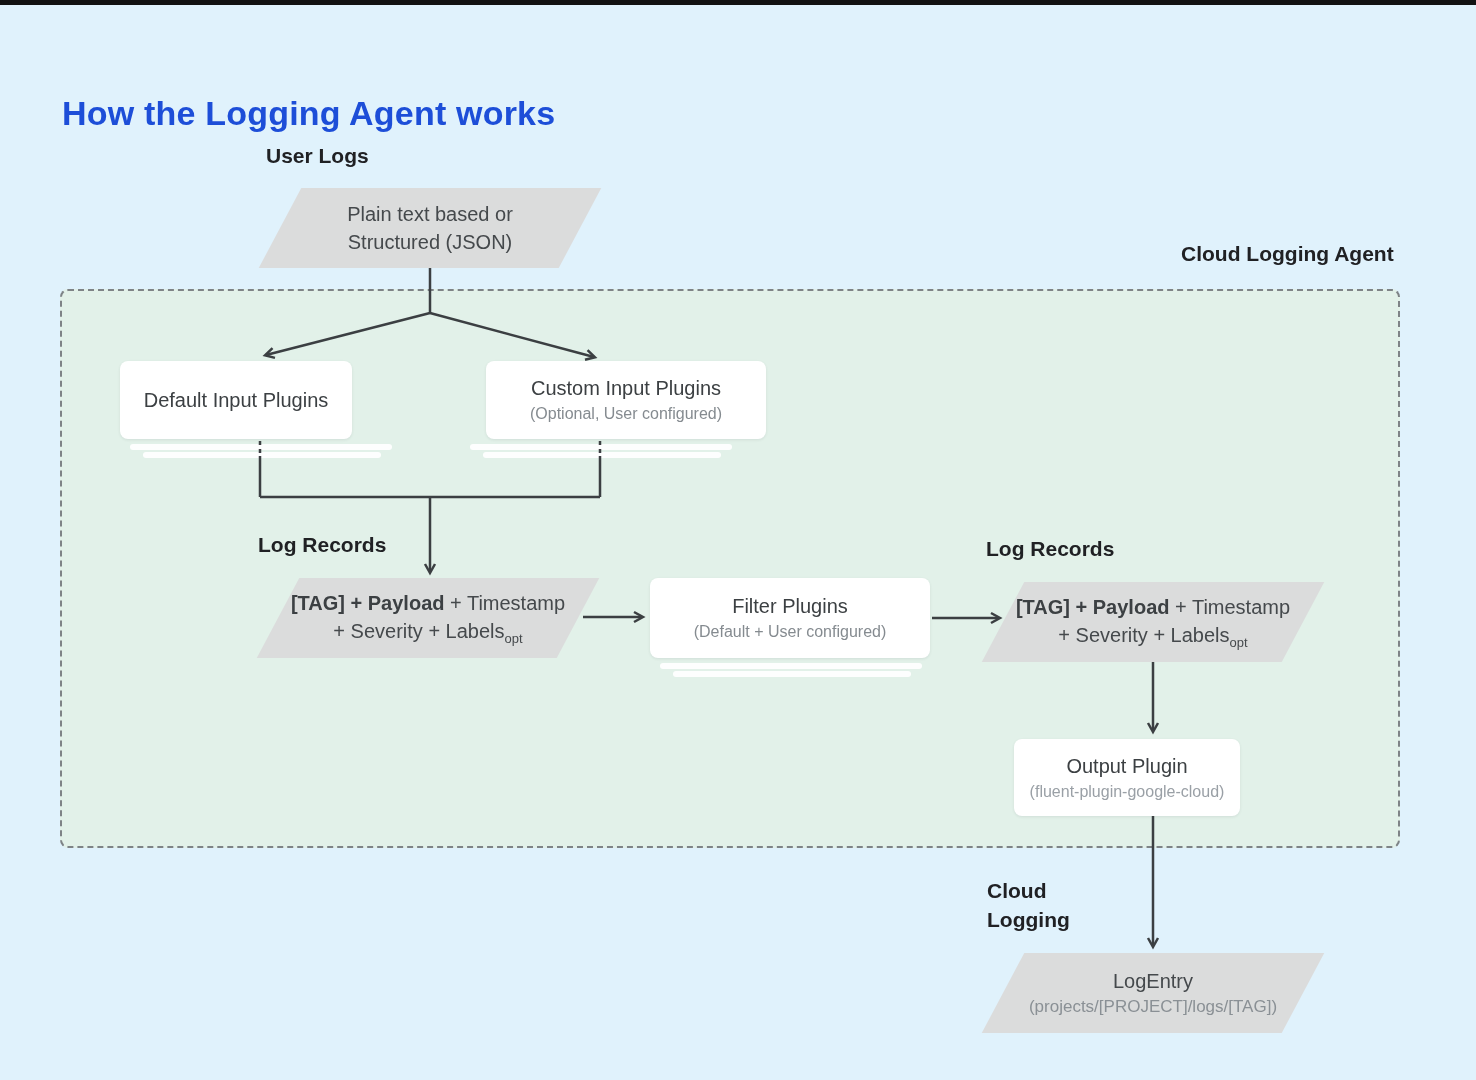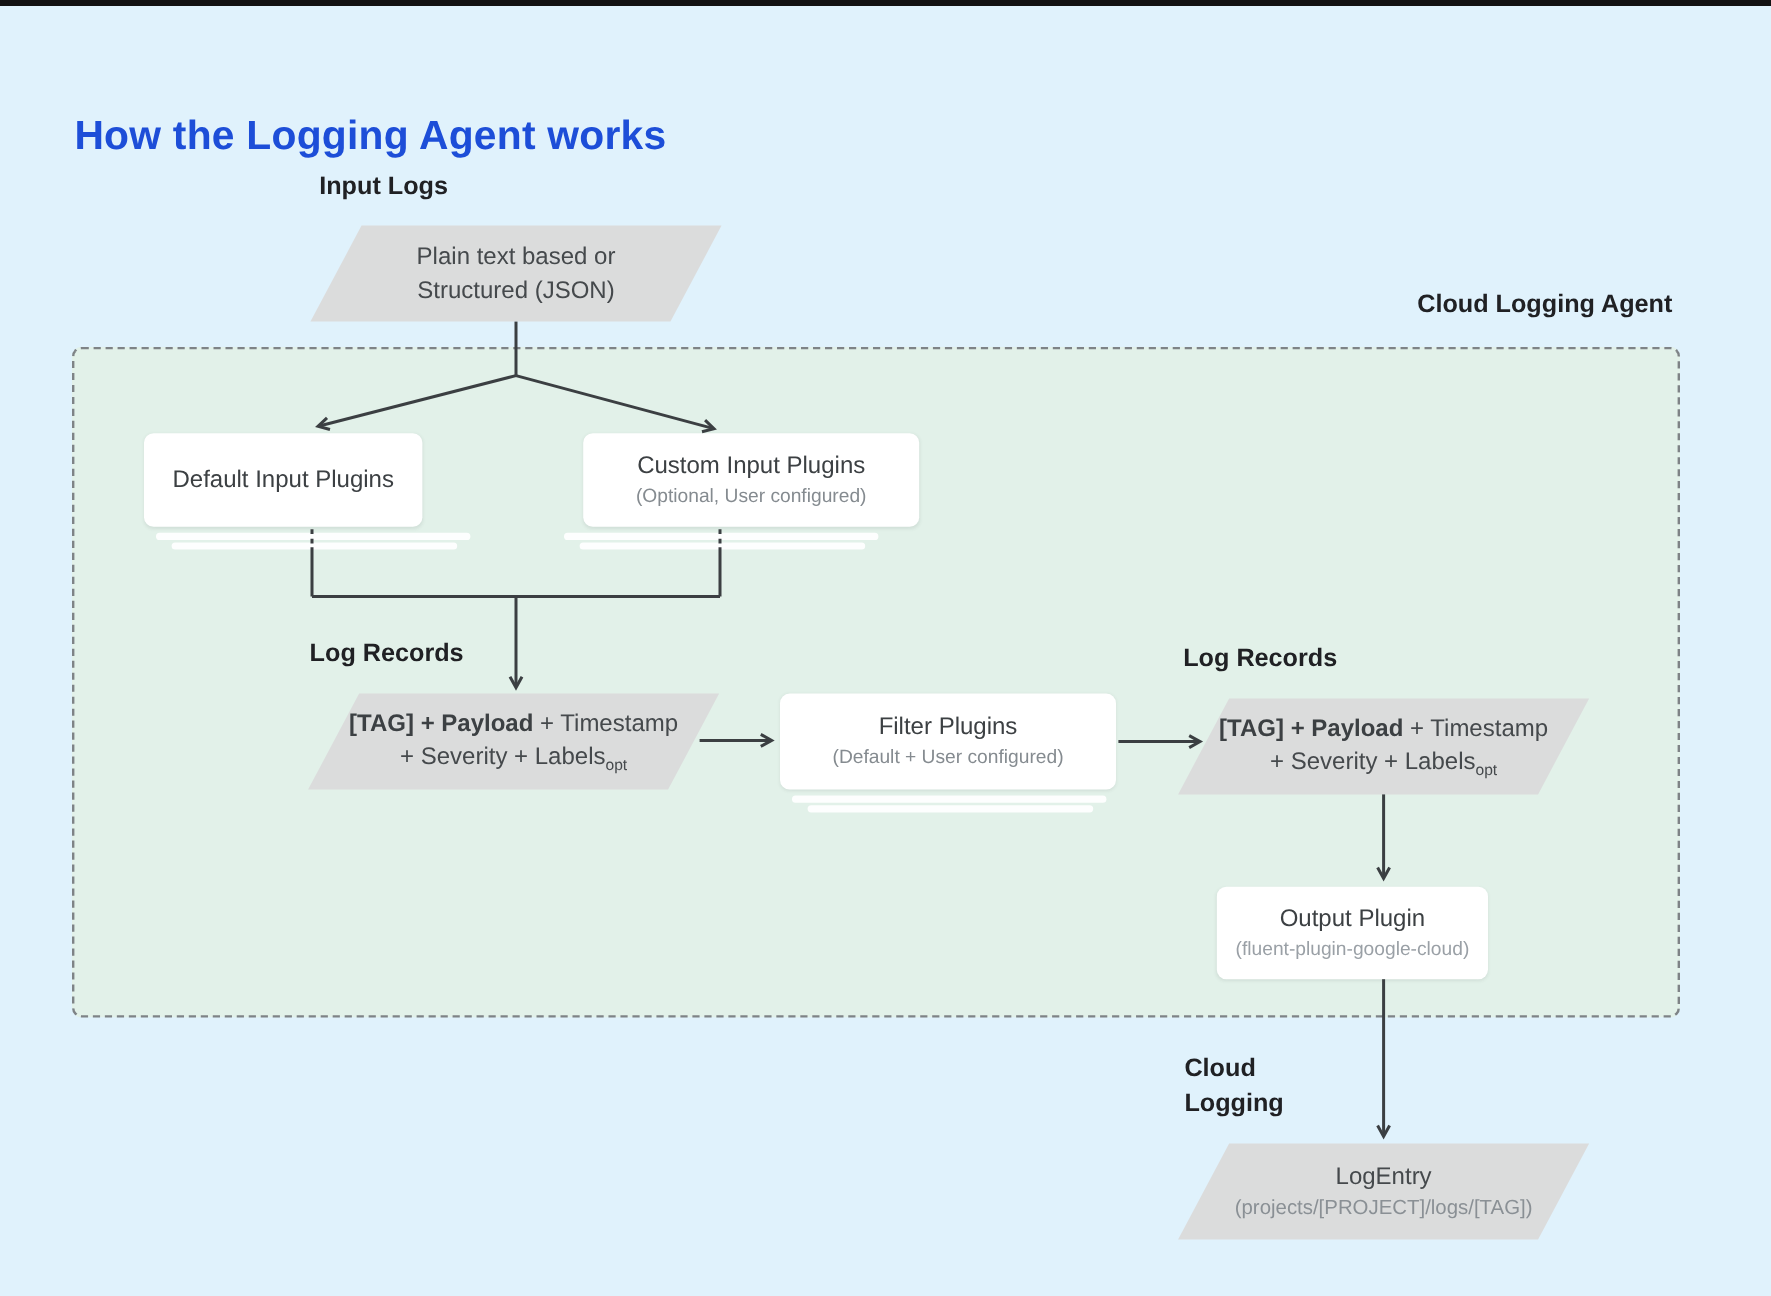--- a/index.html
+++ b/index.html
@@ -31,21 +31,21 @@
 
 <div class="stage">
 
   <div class="topbar"></div>
 
   <div class="title">How the Logging Agent works</div>
 
   <div class="agent-region"></div>
   <div class="label" style="left:1181px;top:239px;">Cloud Logging Agent</div>
 
-  <div class="label" style="left:266px;top:141px;">Input Logs</div>
+  <div class="label" style="left:266px;top:141px;">User Logs</div>
   <div class="para" style="left:280px;top:188px;">
     <div class="para-text">
       <span class="line">Plain text based or</span>
       <span class="line">Structured (JSON)</span>
     </div>
   </div>
 
   <div class="node" style="left:120px;top:361px;width:232px;height:78px;">
     <div class="node-title">Default Input Plugins</div>
   </div>

